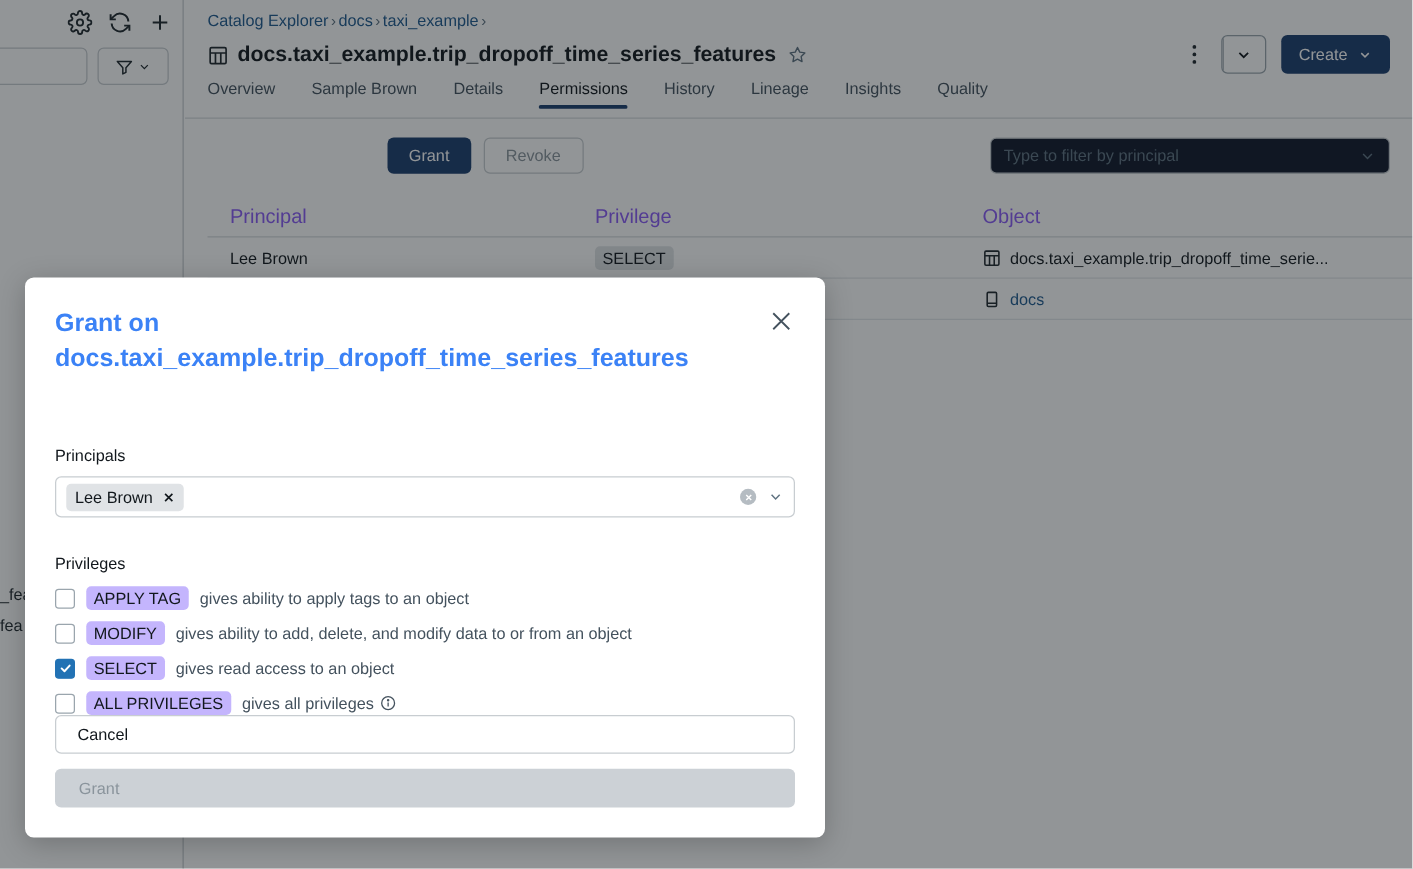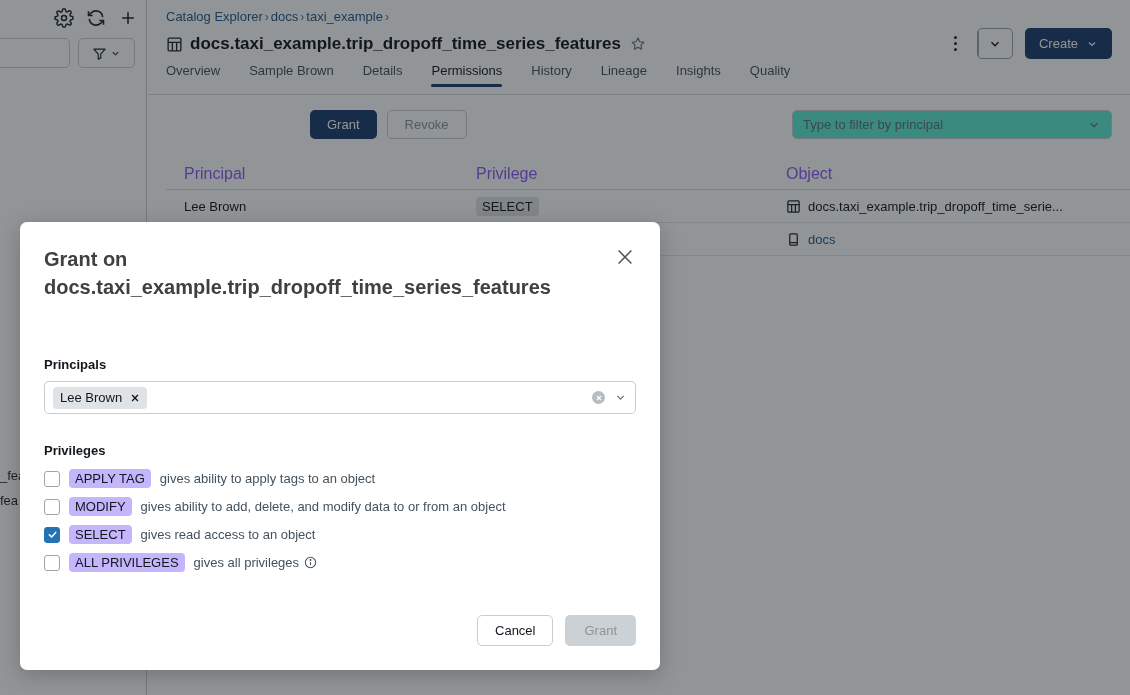--- a/index.html
+++ b/index.html
@@ -86,21 +86,21 @@
   .tabs-underline { position: absolute; left: 0; top: 94px; right: 0; height: 1px; background: #d6dadd; }
 
   .action-row { position: absolute; left: 162px; top: 110px; display: flex; gap: 10px; }
   .btn-grant { background: #1b3d6d; color: #fff; border-radius: 5px; height: 29px;
                padding: 0 17px; display: flex; align-items: center; font-size: 13px; }
   .btn-revoke { background: #fff; color: #8a949c; border: 1px solid #c8cdd1; border-radius: 5px;
                 height: 29px; padding: 0 17px; display: flex; align-items: center; font-size: 13px; }
 
   .filter-principal {
     position: absolute; right: 18px; top: 110px; width: 320px; height: 29px;
-    border: 1px solid #c8cdd1; border-radius: 5px; background: #5eead4;
+    border: 1px solid #c8cdd1; border-radius: 5px; background: #0f172a;
     display: flex; align-items: center; padding: 0 10px;
   }
   .filter-principal .ph { font-size: 13px; color: #5f7281; flex: 1; }
 
   .perm-table { position: absolute; left: 18px; right: 0; top: 158px; }
   .pt-head { display: flex; height: 32px; align-items: center;
              font-size: 16px; font-weight: normal; color: #8b5cf6;
              border-bottom: 1px solid #d6dadd; }
   .pt-row { display: flex; height: 33px; align-items: center;
             font-size: 13px; color: #11171c; border-bottom: 1px solid #e4e7ea; }
@@ -117,25 +117,25 @@
 
   
   .modal {
     position: absolute; left: 20px; top: 222px; width: 640px; height: 448px;
     background: #fff; border-radius: 7px;
     box-shadow: 0 5px 22px rgba(0,0,0,0.22);
     padding: 24px;
     display: flex; flex-direction: column;
   }
   .modal-head { display: flex; align-items: flex-start; }
-  .modal-title { font-size: 20px; font-weight: bold; color: #404040;
+  .modal-title { font-size: 20px; font-weight: bold; color: #3b82f6;
                  line-height: 1.38; max-width: 545px; }
   .close-btn { margin-left: auto; width: 22px; height: 22px; color: #44525e; flex: none; }
 
-  .field-label { font-size: 13px; font-weight: bold; color: #11171c; }
+  .field-label { font-size: 13px; font-weight: normal; color: #11171c; }
   .principals-label { margin-top: 56px; }
   .principals-input {
     margin-top: 9px; height: 33px; border: 1px solid #c8cdd1; border-radius: 5px;
     display: flex; align-items: center; padding: 0 8px; background: #fff;
   }
   .token { background: #e0e3e6; border-radius: 4px; height: 22px; padding: 0 7px;
            display: flex; align-items: center; gap: 8px; font-size: 13px; color: #11171c; }
   .token .x { width: 10px; height: 10px; color: #11171c; }
   .principals-right { margin-left: auto; display: flex; align-items: center; gap: 9px; }
   .clear-circle { width: 13px; height: 13px; border-radius: 50%; background: #b5bcc2;
@@ -146,21 +146,21 @@
   .priv-row { display: flex; align-items: center; gap: 9px; }
   .cb { width: 16px; height: 16px; border: 1px solid #9aa5ad; border-radius: 3px;
         background: #fff; flex: none; display: flex; align-items: center; justify-content: center; }
   .cb.checked { background: #2272b4; border-color: #2272b4; }
   .cb.checked svg { width: 11px; height: 11px; color: #fff; }
   .priv-chip { background: #c4b5fd; border-radius: 4px; padding: 2px 6px;
                font-size: 13px; color: #11171c; white-space: nowrap; }
   .priv-desc { font-size: 13px; color: #44525e; display: flex; align-items: center; gap: 5px; }
   .info-icon { width: 13px; height: 13px; color: #44525e; flex: none; }
 
-  .modal-footer { margin-top: auto; display: flex; justify-content: flex-end; gap: 12px; }
+  .modal-footer { margin-top: auto; display: flex; justify-content: flex-end; gap: 12px; flex-direction: column; }
   .btn-cancel { height: 31px; padding: 0 17px; border: 1px solid #c8cdd1; border-radius: 5px;
                 background: #fff; font-size: 13px; color: #11171c;
                 display: flex; align-items: center; }
   .btn-grant-dis { height: 31px; padding: 0 19px; border-radius: 5px; background: #ccd1d6;
                    font-size: 13px; color: #8a949c; display: flex; align-items: center; }
 </style>
 </head>
 <body>
 
 <div id="root">

